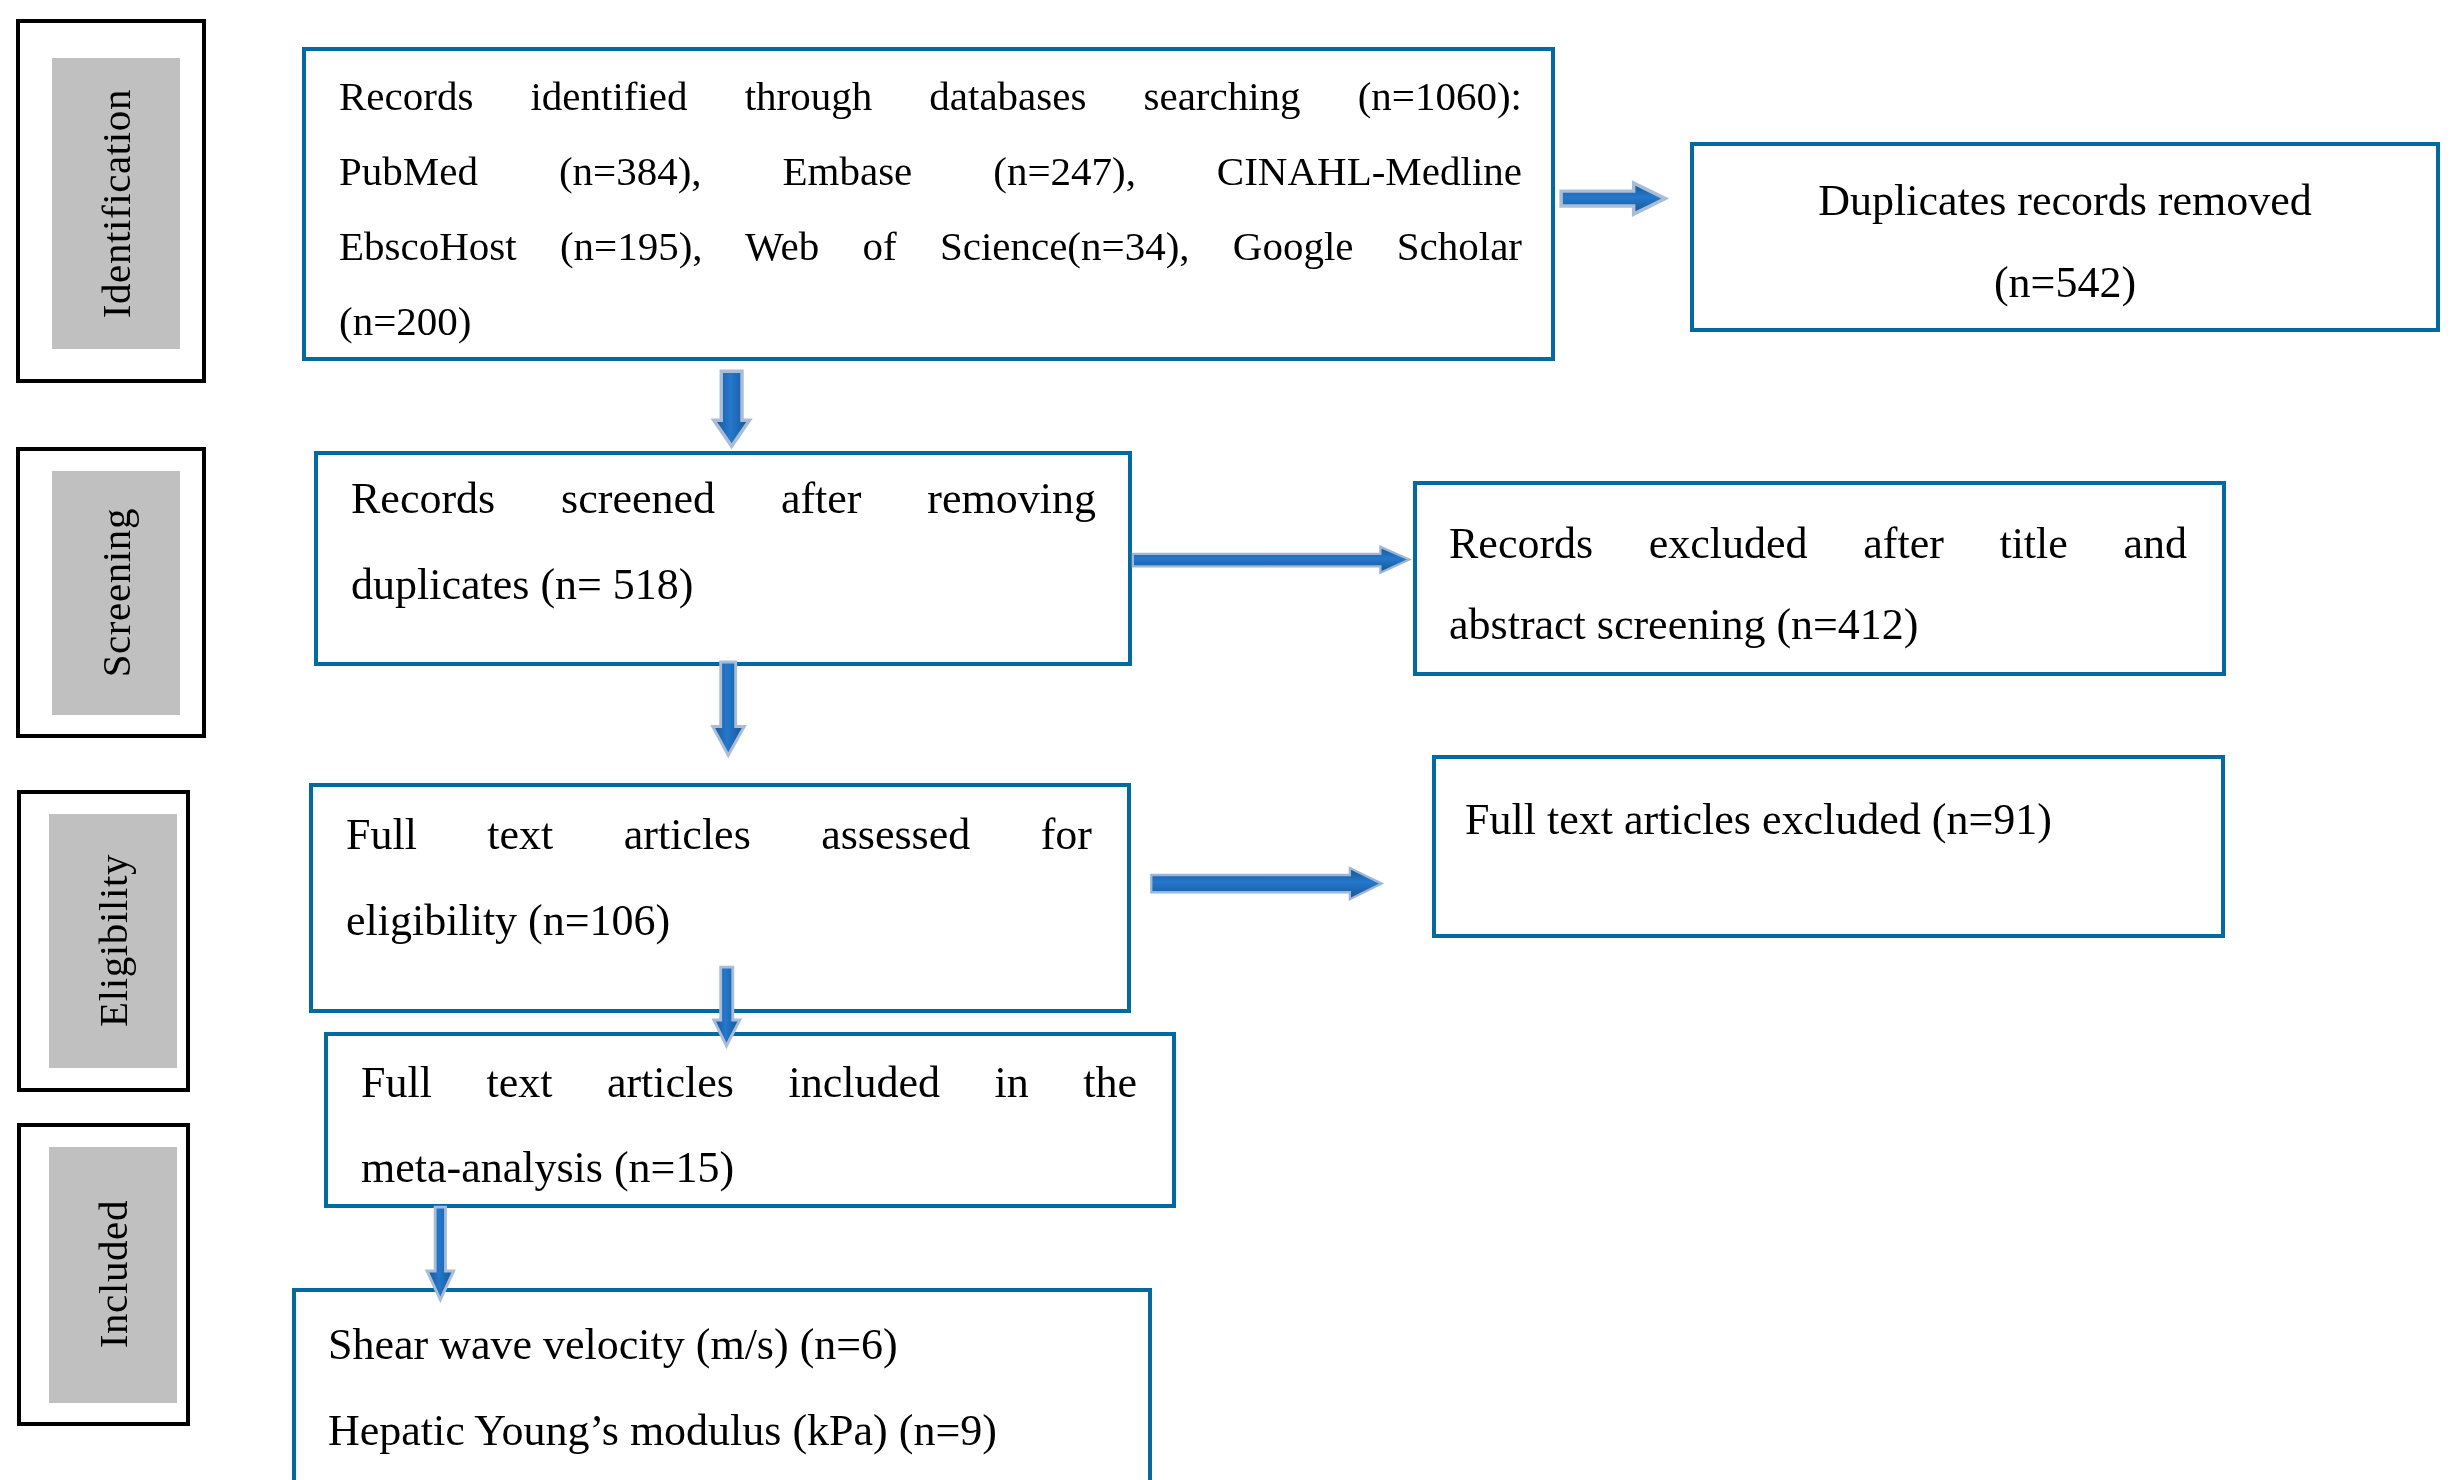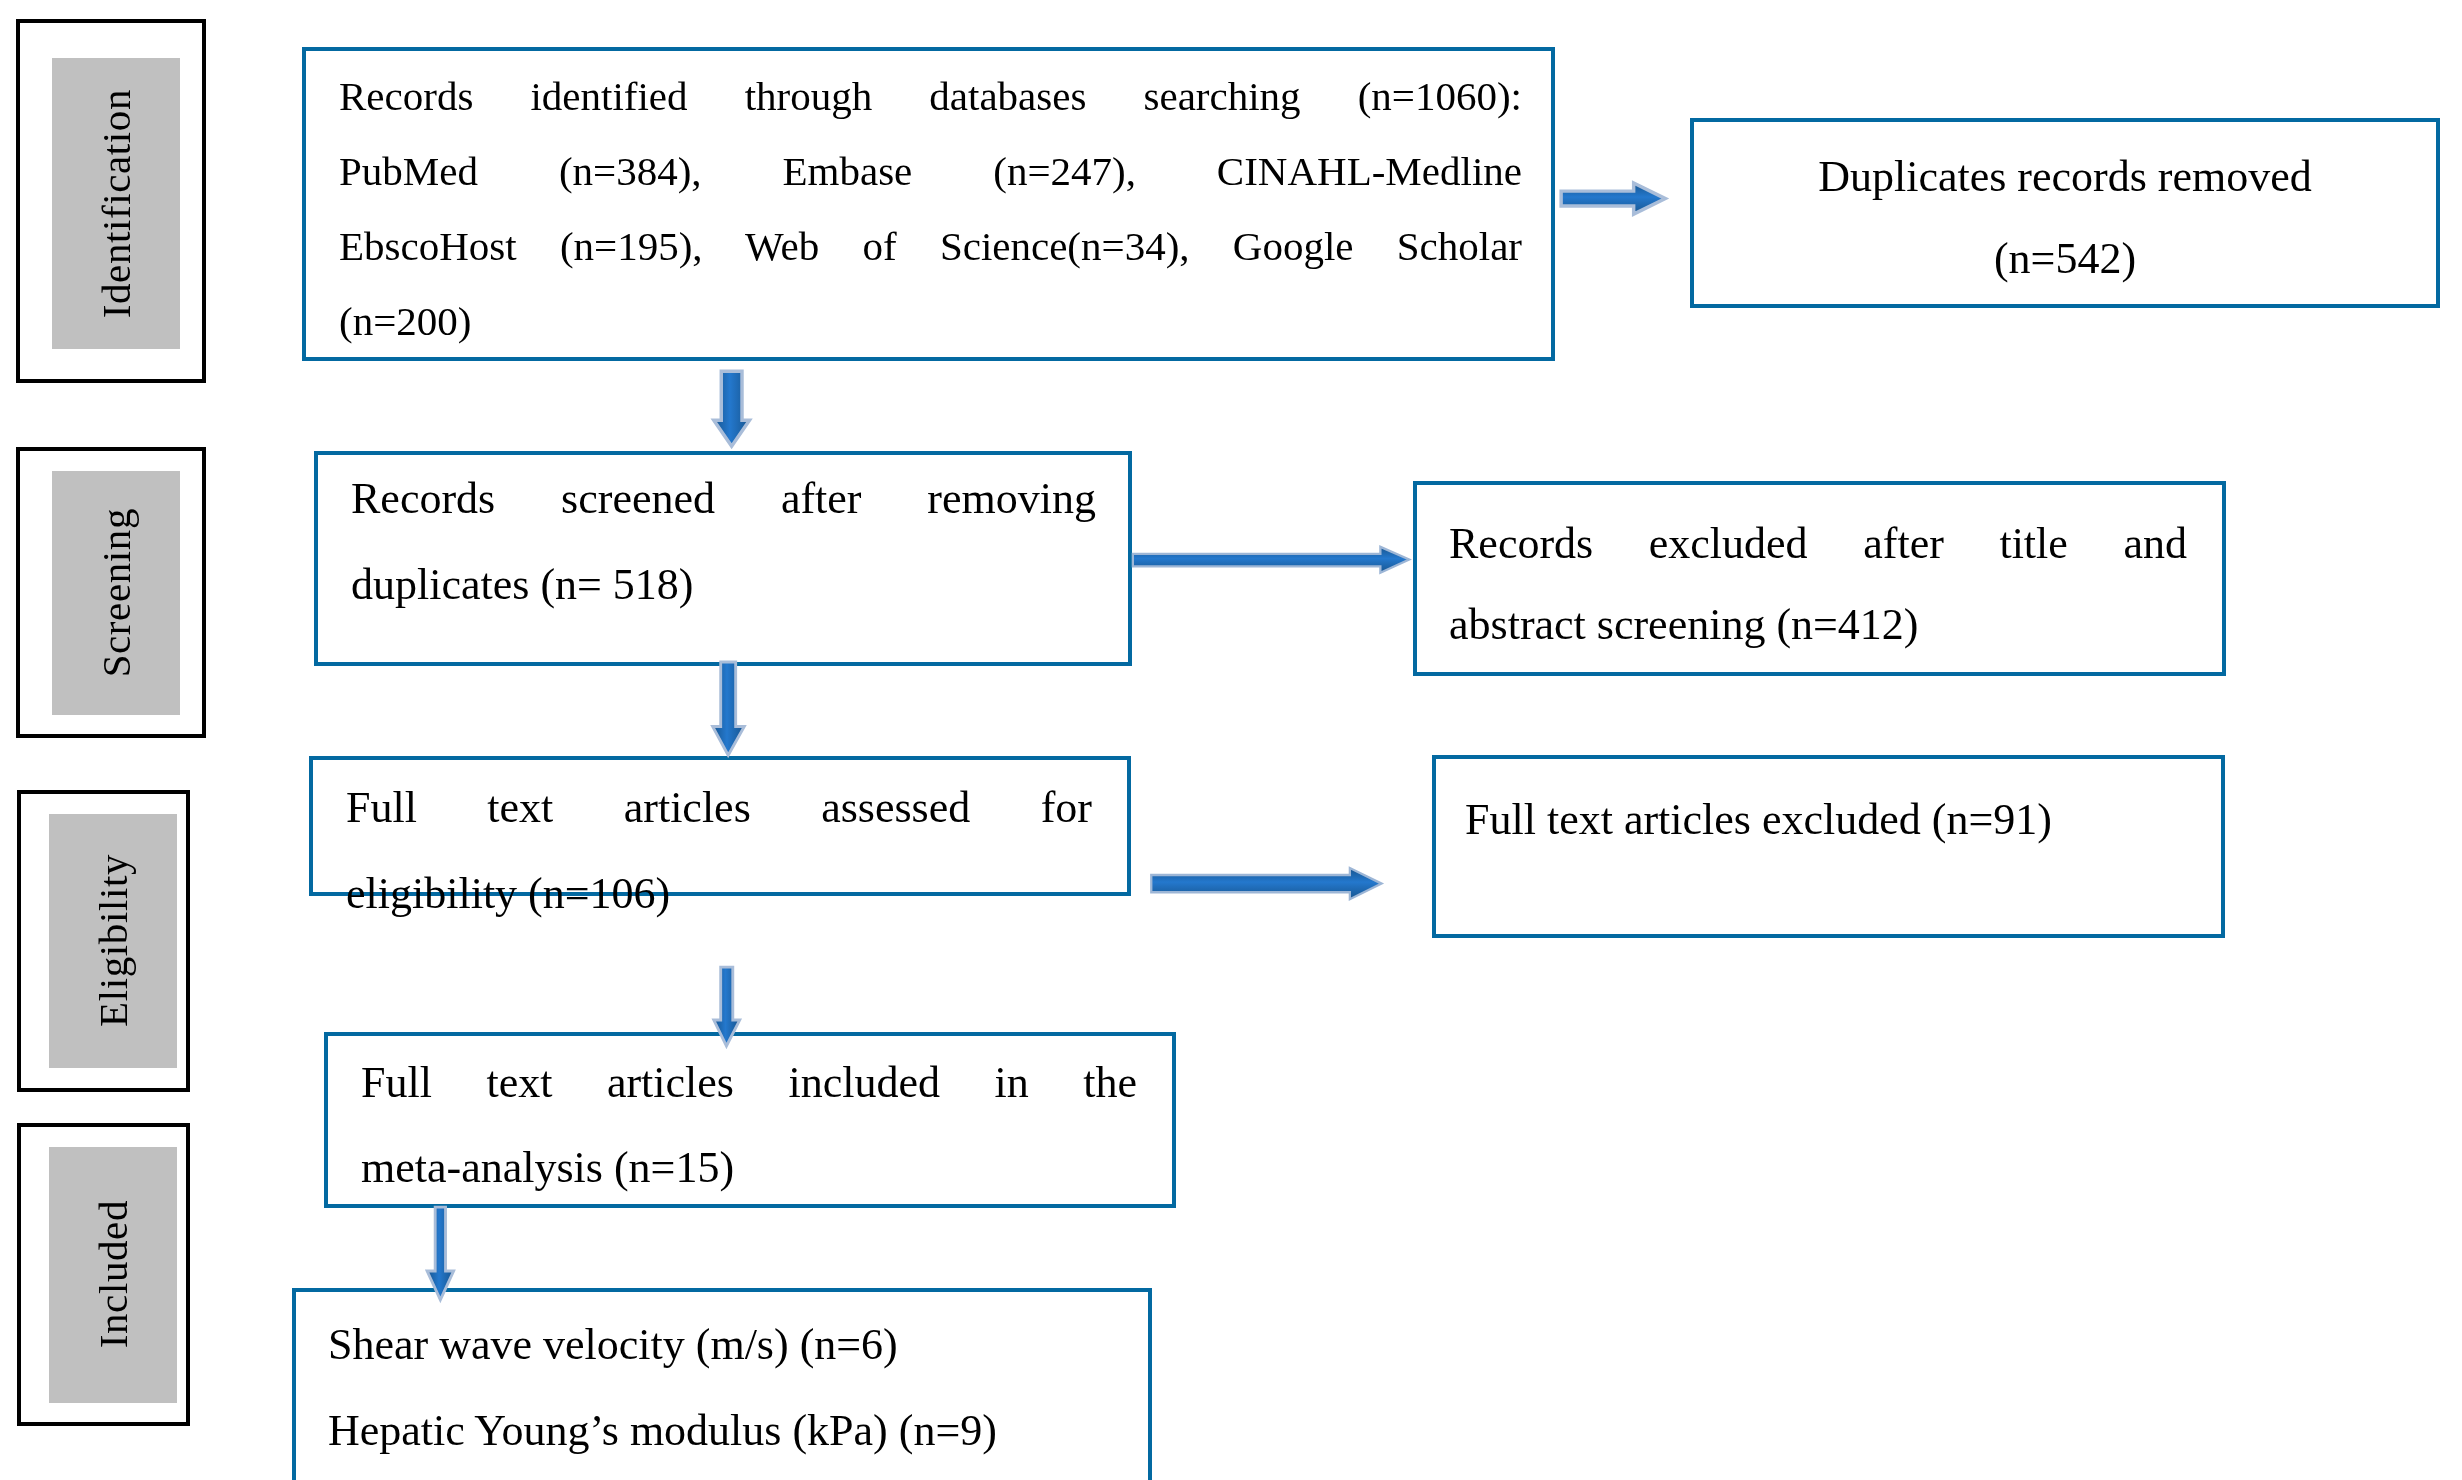--- a/index.html
+++ b/index.html
@@ -39,21 +39,21 @@
     box-sizing:border-box;
     font-size:44px;
   }
   .mbox .line { white-space:nowrap; }
   .jl { text-align:justify; text-align-last:justify; text-justify:inter-word; white-space:normal; }
   .b1 { font-size:41px; line-height:75px; padding:8px 29px 0 33px; }
   .b2 { line-height:86px; padding:1.2px 32px 0 33px; }
   .b3 { line-height:86px; padding:4.6px 35px 0 33px; }
   .b4 { line-height:85px; padding:3.5px 35px 0 33px; }
   .b5 { line-height:86px; padding:10.4px 23px 0 32px; }
-  .r1 { text-align:center; line-height:82px; padding:14px 11.5px 0 11.5px; }
+  .r1 { text-align:center; line-height:82px; padding:14px 11.5px 0 11.5px;margin-top:24px; }
   .r2 { line-height:81px; padding:18.4px 35px 0 32px; }
   .r3 { line-height:81px; padding:19.6px 23px 0 29px; }
   .arrows { position:absolute; left:0; top:0; z-index:5; pointer-events:none; }
 </style>
 </head>
 <body>
 
 <div class="canvas">
 
   <div class="stage" style="left:15.5px; top:19px; width:190px; height:364px;">
@@ -95,21 +95,21 @@
   <div class="mbox b2" style="left:314px; top:451px; width:818px; height:215px;">
     <div class="line jl">Records screened after removing</div>
     <div class="line">duplicates (n= 518)</div>
   </div>
 
   <div class="mbox r2" style="left:1413px; top:481px; width:813px; height:195px;">
     <div class="line jl">Records excluded after title and</div>
     <div class="line">abstract screening (n=412)</div>
   </div>
 
-  <div class="mbox b3" style="left:309px; top:756px; width:822px; height:140px;">
+  <div class="mbox b3" style="left:309px; top:783px; width:822px; height:230px;">
     <div class="line jl">Full text articles assessed for</div>
     <div class="line">eligibility (n=106)</div>
   </div>
 
   <div class="mbox r3" style="left:1432px; top:755px; width:793px; height:183px;">
     <div class="line">Full text articles excluded (n=91)</div>
   </div>
 
   <div class="mbox b4" style="left:324px; top:1032px; width:852px; height:176px;">
     <div class="line jl">Full text articles included in the</div>

